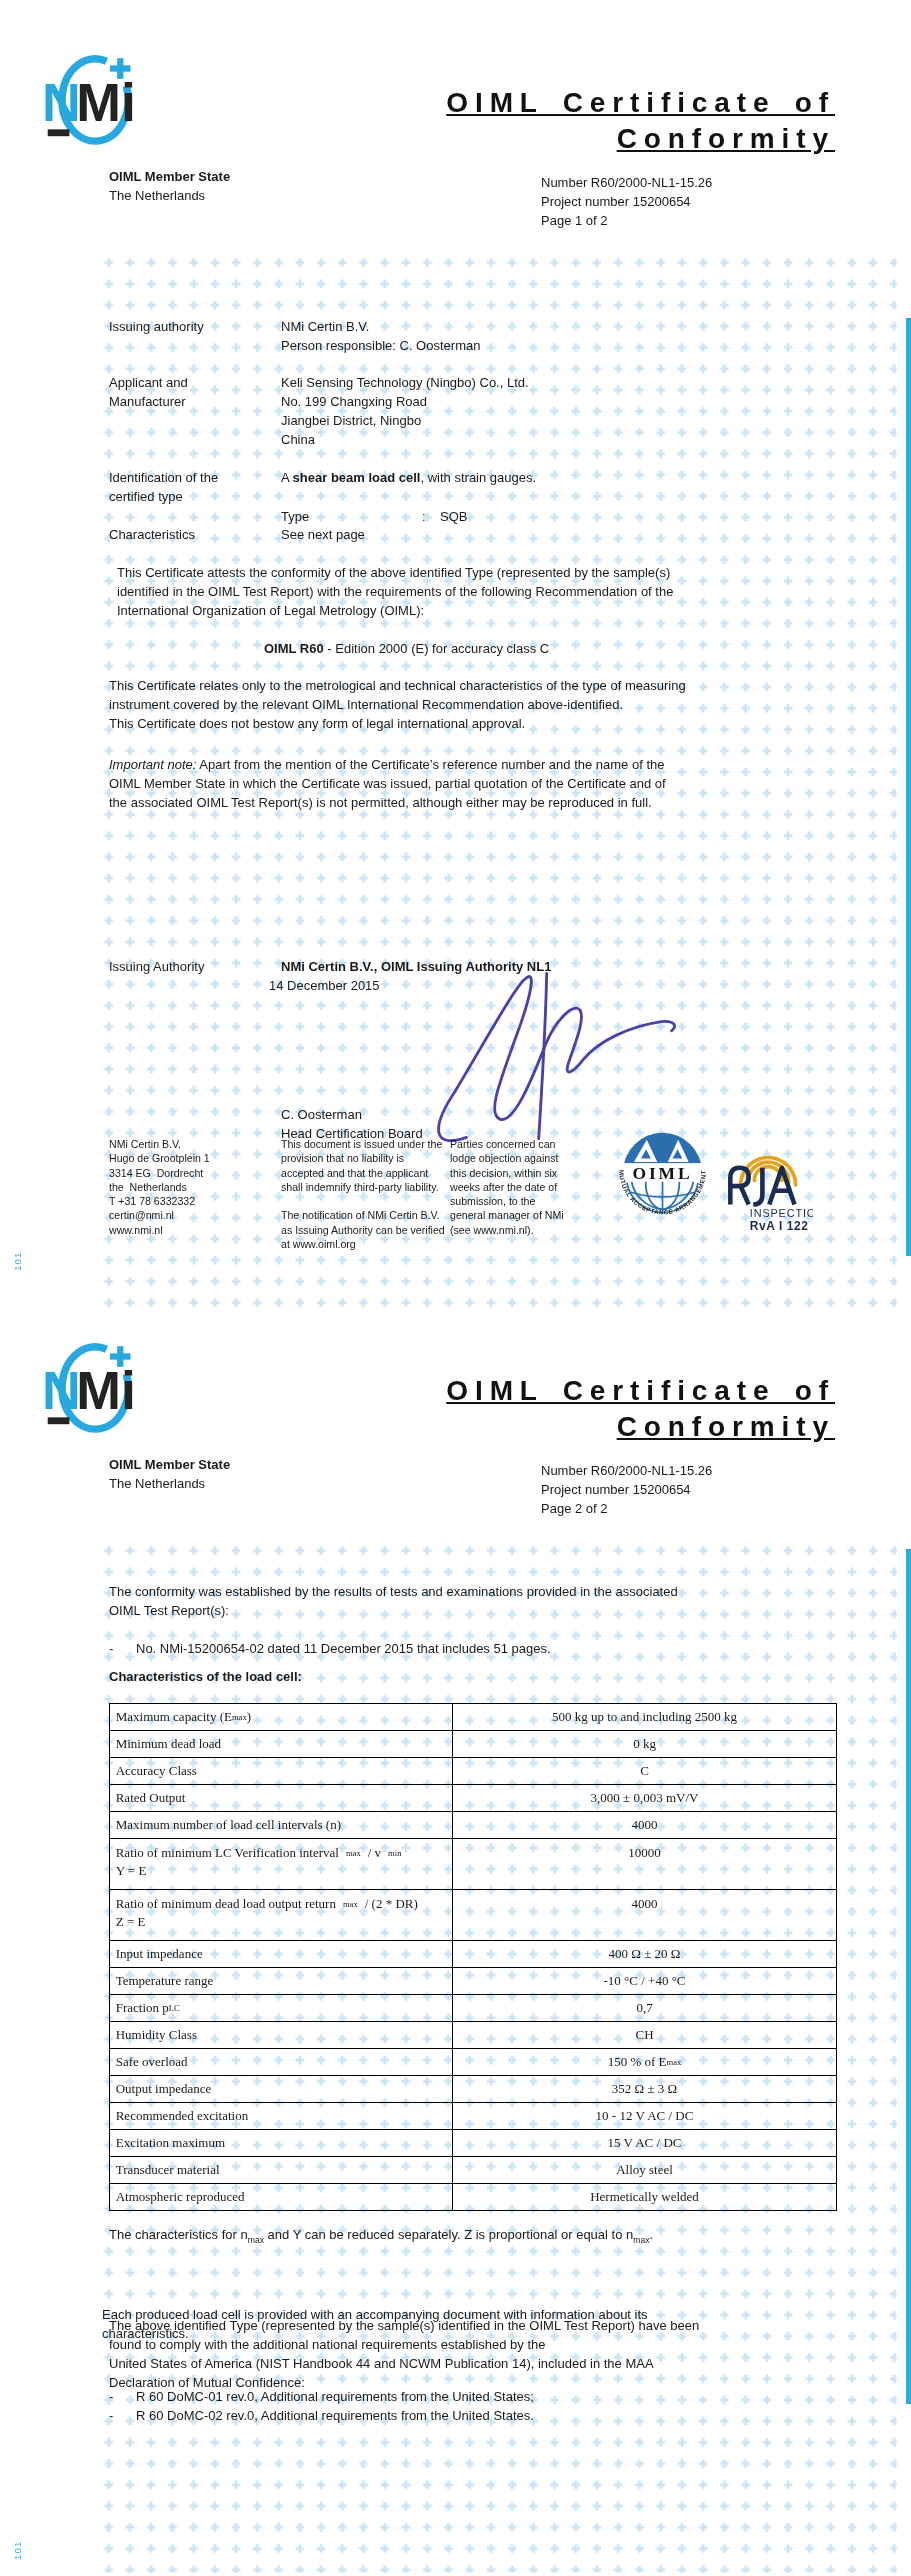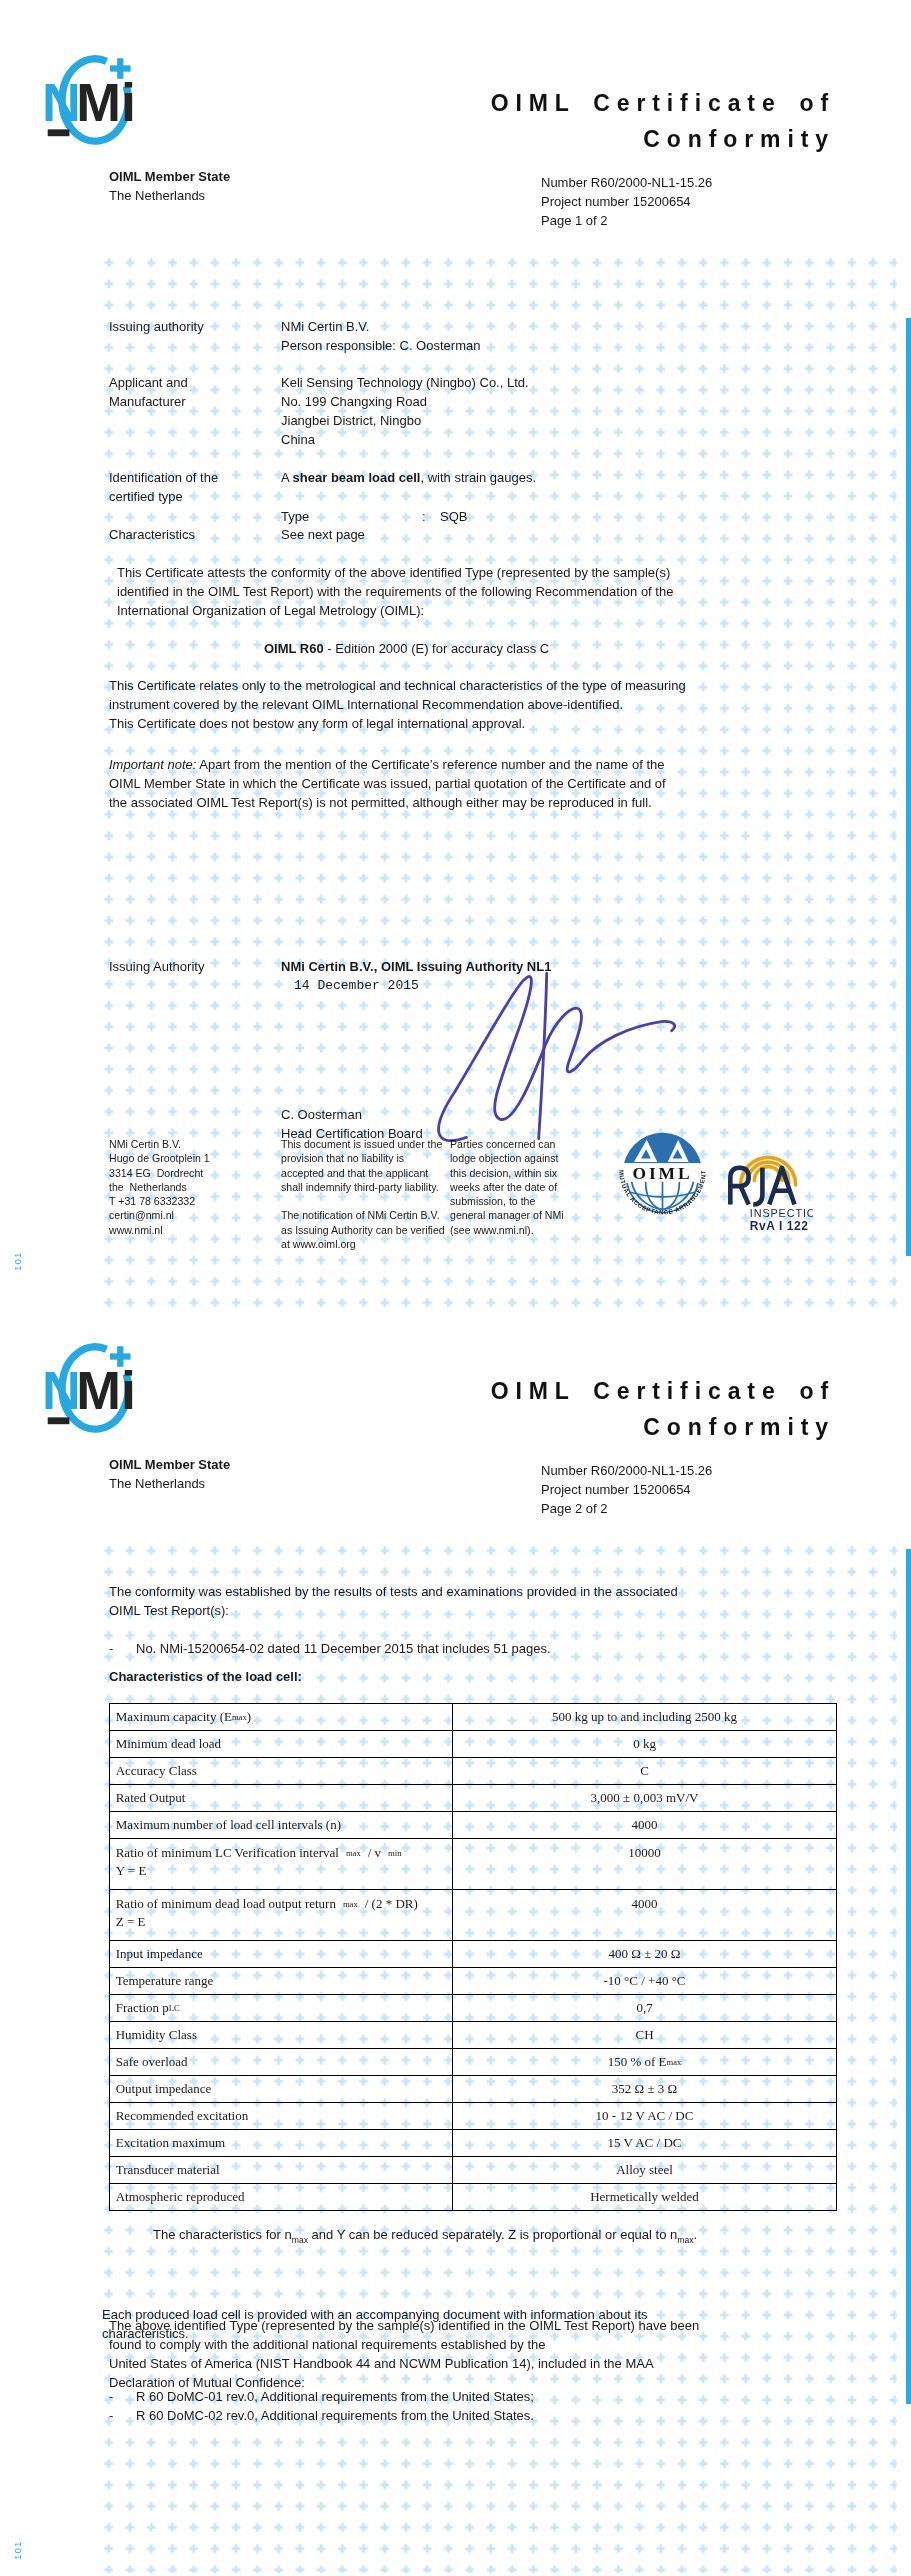--- a/index.html
+++ b/index.html
@@ -2,21 +2,21 @@
 <html style="font-size:9.2px"><head>
 <meta charset="utf-8">
 <style>
   html,body{margin:0;padding:0;background:#fff;}
   body{font-family:"Liberation Sans","DejaVu Sans",sans-serif;color:#1a1a1a;}
   .sheet{position:relative;width:911px;height:2576px;background:#fff;overflow:hidden;}
   .abs{position:absolute;}
   .body-text{font-size:13px;line-height:19px;}
   .small-text{font-size:10.6px;line-height:14.3px;}
   .bold{font-weight:bold;}
-  .doc-title{font-size:23px;font-weight:bold;letter-spacing:6.9px;word-spacing:4.6px;line-height:36px;text-align:right;color:#111;}
+  .doc-title{font-size:28px;font-weight:bold;letter-spacing:6.9px;word-spacing:4.6px;line-height:36px;text-align:right;color:#111;text-decoration:underline;}
   .cert-meta{font-size:13px;line-height:19px;}
   .label-col{width:164px;}
   .value-col{width:574px;}
   .side-bar{position:absolute;right:0;width:5.2px;background:#29ABE2;}
   .side-code{position:absolute;font-size:9.8px;letter-spacing:1.1px;color:#2AA9E0;transform:rotate(-90deg);transform-origin:0 0;}
   .watermark{position:absolute;pointer-events:none;}
   
   .char-table{position:absolute;left:109px;top:1703px;width:726px;border:1.7px solid #000;}
   .char-row{display:flex;border-top:1.7px solid #000;min-height:26px;font-family:Liberation Serif, serif;}
   .char-row:first-child{border-top:none;}
@@ -92,21 +92,21 @@
   <div class="abs body-text label-col" style="left:109px;top:525px;">Characteristics</div>
   <div class="abs body-text value-col" style="left:281px;top:525px;">See next page</div>
 
   <div class="abs body-text" style="left:109px;top:563px;width:740px;margin-left:8px;">This Certificate attests the conformity of the above identified Type (represented by the sample(s)<br>identified in the OIML Test Report) with the requirements of the following Recommendation of the<br>International Organization of Legal Metrology (OIML):</div>
   <div class="abs body-text" style="left:264px;top:639px;"><b>OIML R60</b> - Edition 2000 (E) for accuracy class C</div>
   <div class="abs body-text" style="left:109px;top:676px;width:740px;">This Certificate relates only to the metrological and technical characteristics of the type of measuring<br>instrument covered by the relevant OIML International Recommendation above-identified.<br>This Certificate does not bestow any form of legal international approval.</div>
   <div class="abs body-text" style="left:109px;top:755px;width:740px;"><i>Important note:</i> Apart from the mention of the Certificate’s reference number and the name of the<br>OIML Member State in which the Certificate was issued, partial quotation of the Certificate and of<br>the associated OIML Test Report(s) is not permitted, although either may be reproduced in full.</div>
 
   <div class="abs body-text" style="left:109px;top:957px;">Issuing Authority</div>
   <div class="abs body-text bold" style="left:281px;top:957px;">NMi Certin B.V., OIML Issuing Authority NL1</div>
-  <div class="abs body-text" style="left:294px;top:976px;font-family:Liberation Mono, monospace;">14 December 2015</div>
+  <div class="abs body-text" style="left:269px;top:976px;">14 December 2015</div>
 
   <svg class="abs" style="left:402px;top:970px;" width="333" height="172" viewBox="0 0 580 300">
     <g fill="none" stroke="#4B42A6" stroke-width="5" stroke-linecap="round">
       <path d="M112,292 C55,312 48,278 92,212 C148,118 198,28 214,16 C234,-4 226,42 200,112 C170,196 148,250 170,260 C196,270 230,180 250,130 C268,86 300,56 310,70 C320,84 300,132 290,162 C282,186 296,182 316,156 C342,124 396,98 452,90 C472,88 482,96 470,106"></path>
       <path d="M252,6 C250,90 244,200 238,294"></path>
     </g>
   </svg>
 
   <div class="abs body-text" style="left:281px;top:1105px;">C. Oosterman</div>
   <div class="abs body-text" style="left:281px;top:1124px;">Head Certification Board</div>
@@ -266,21 +266,21 @@
       <div class="char-row">
         <div class="c-label">Transducer material</div>
         <div class="c-value">Alloy steel</div>
       </div>
       <div class="char-row">
         <div class="c-label">Atmospheric reproduced</div>
         <div class="c-value">Hermetically welded</div>
       </div>
     </div>
 
-  <div class="abs body-text" style="left:109px;top:2225px;width:740px;margin-left:44px;">The characteristics for n<sub>max</sub> and Y can be reduced separately. Z is proportional or equal to n<sub>max</sub>.</div>
+  <div class="abs body-text" style="left:109px;top:2225px;width:740px;">The characteristics for n<sub>max</sub> and Y can be reduced separately. Z is proportional or equal to n<sub>max</sub>.</div>
   <div class="abs body-text" style="left:102px;top:2261px;width:740px;margin-top:44px;">Each produced load cell is provided with an accompanying document with information about its<br>characteristics.</div>
   <div class="abs body-text" style="left:109px;top:2316px;width:740px;">The above identified Type (represented by the sample(s) identified in the OIML Test Report) have been<br>found to comply with the additional national requirements established by the<br>United States of America (NIST Handbook 44 and NCWM Publication 14), included in the MAA<br>Declaration of Mutual Confidence:</div>
 
   <div class="abs body-text dash-item" style="left:109px;top:2387px;width:740px;height:19px;">
     <span class="dash">-</span>
     <span class="txt">R 60 DoMC-01 rev.0, Additional requirements from the United States;</span>
   </div>
   <div class="abs body-text dash-item" style="left:109px;top:2406px;width:740px;height:19px;">
     <span class="dash">-</span>
     <span class="txt">R 60 DoMC-02 rev.0, Additional requirements from the United States.</span>

